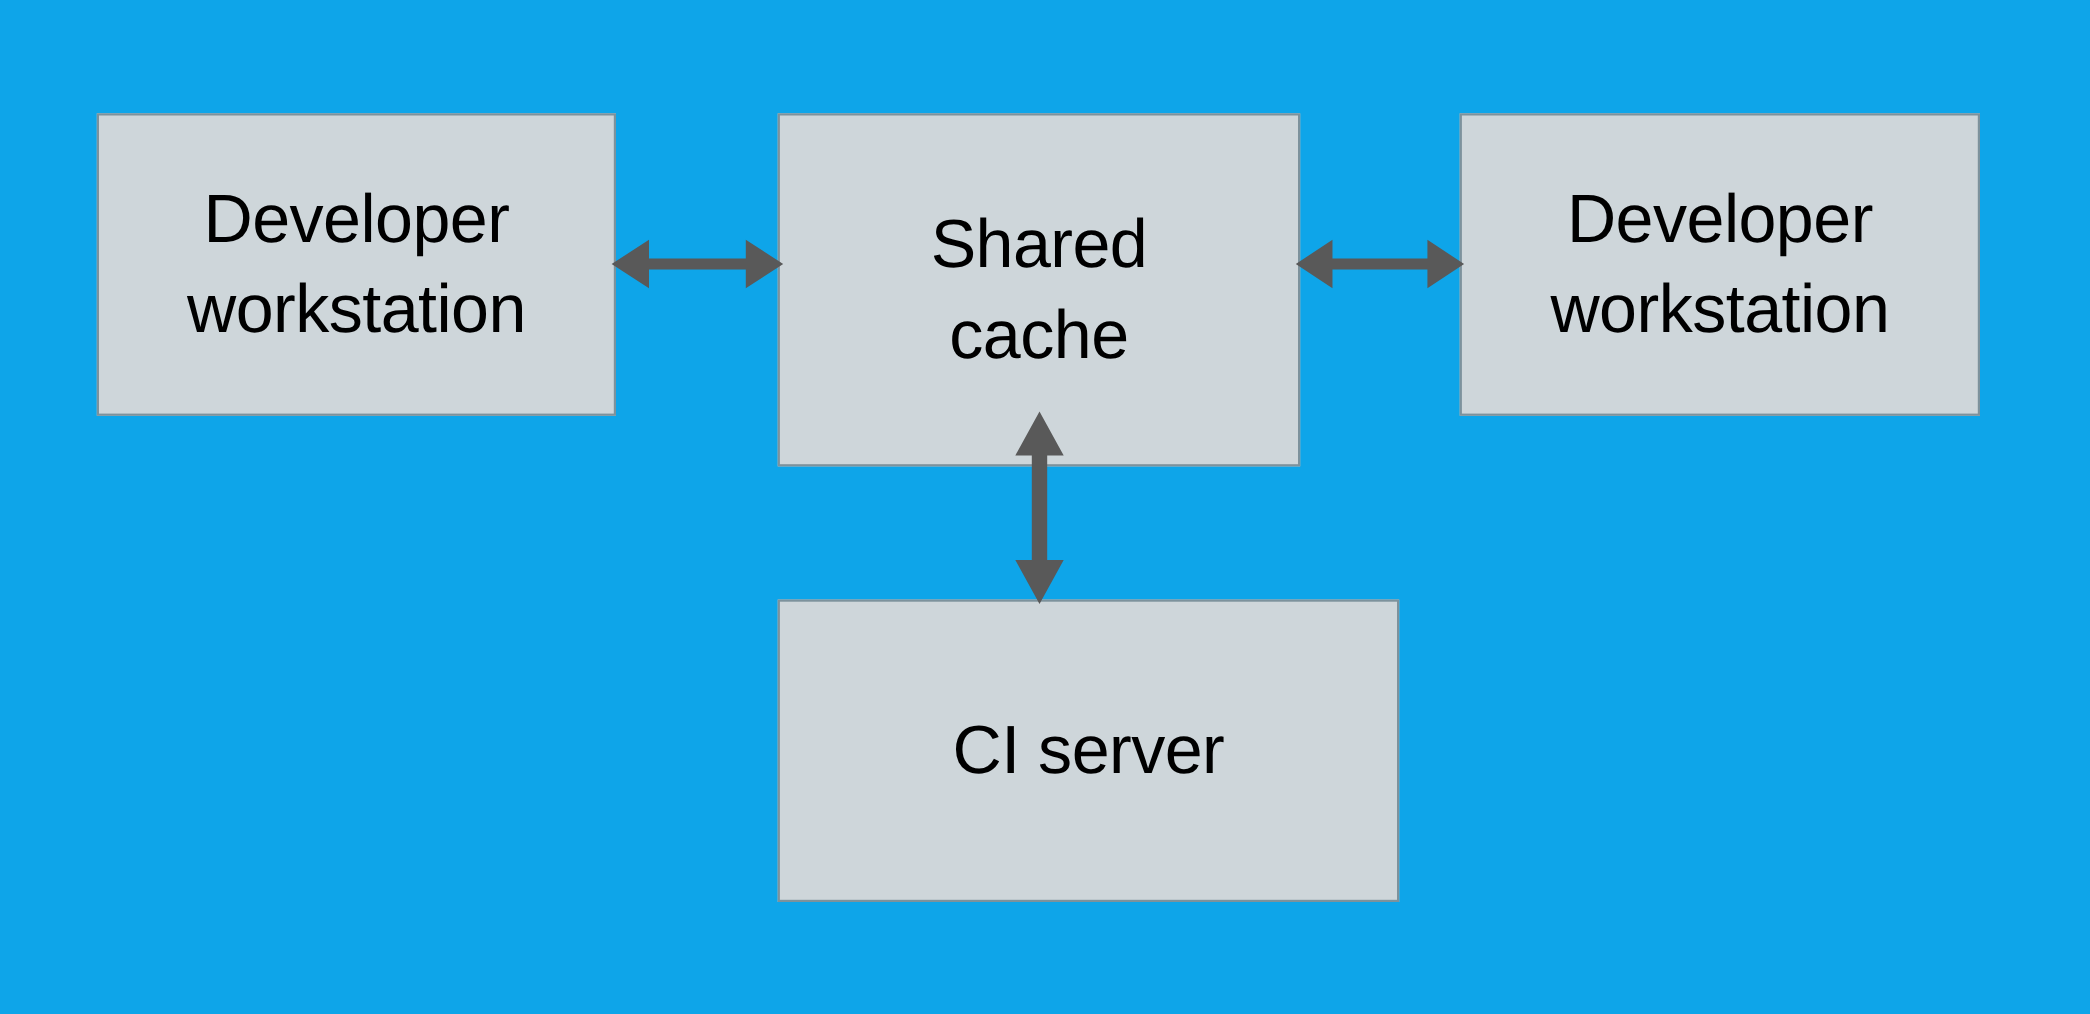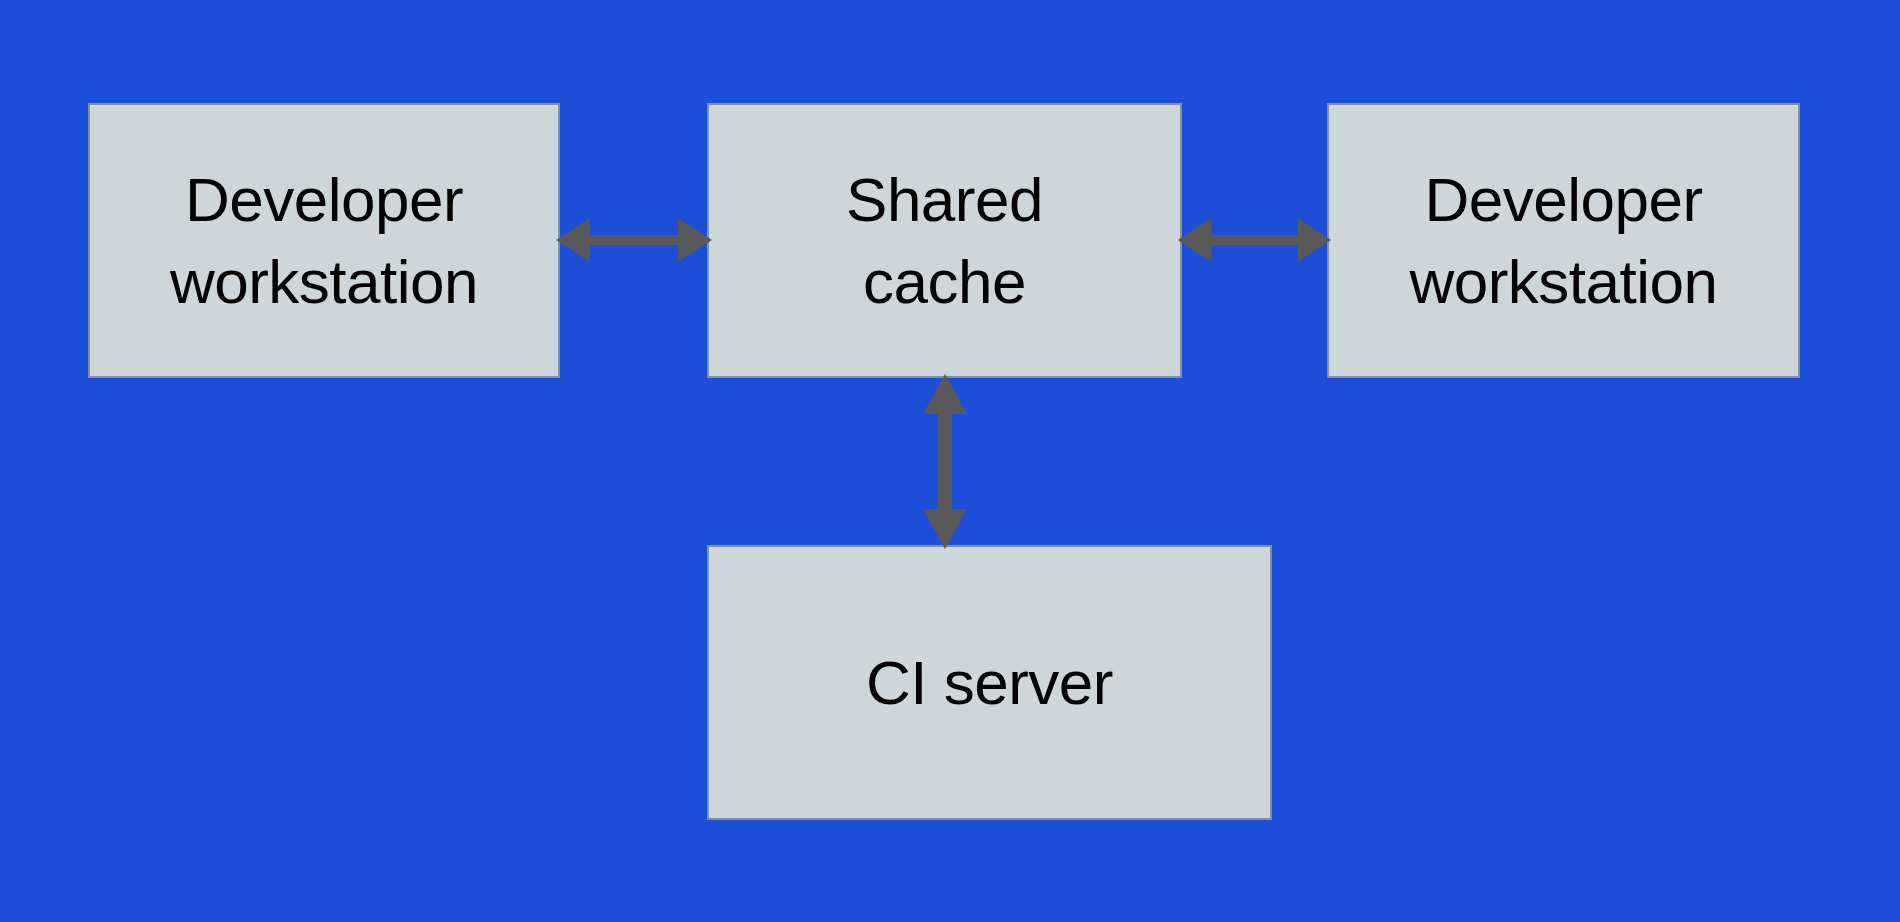--- a/index.html
+++ b/index.html
@@ -12,21 +12,21 @@
     width: 1900px;
     height: 922px;
     font-family: "Liberation Sans", sans-serif;
     overflow: hidden;
   }
 
   #diagram-canvas {
     position: relative;
     width: 1900px;
     height: 922px;
-    background: #1d4ed8;
+    background: #0ea5e9;
   }
 
   .node-box {
     position: absolute;
     box-sizing: border-box;
     background: #ced6da;
     border: 2px solid #7d929c;
     display: flex;
     align-items: center;
     justify-content: center;
@@ -48,21 +48,21 @@
   #node-dev-workstation-left {
     left: 88px;
     top: 103px;
     width: 472px;
     height: 275px;
   }
   #node-shared-cache {
     left: 707px;
     top: 103px;
     width: 475px;
-    height: 275px;
+    height: 321px;
   }
   #node-dev-workstation-right {
     left: 1327px;
     top: 103px;
     width: 473px;
     height: 275px;
   }
   #node-ci-server {
     left: 707px;
     top: 545px;

